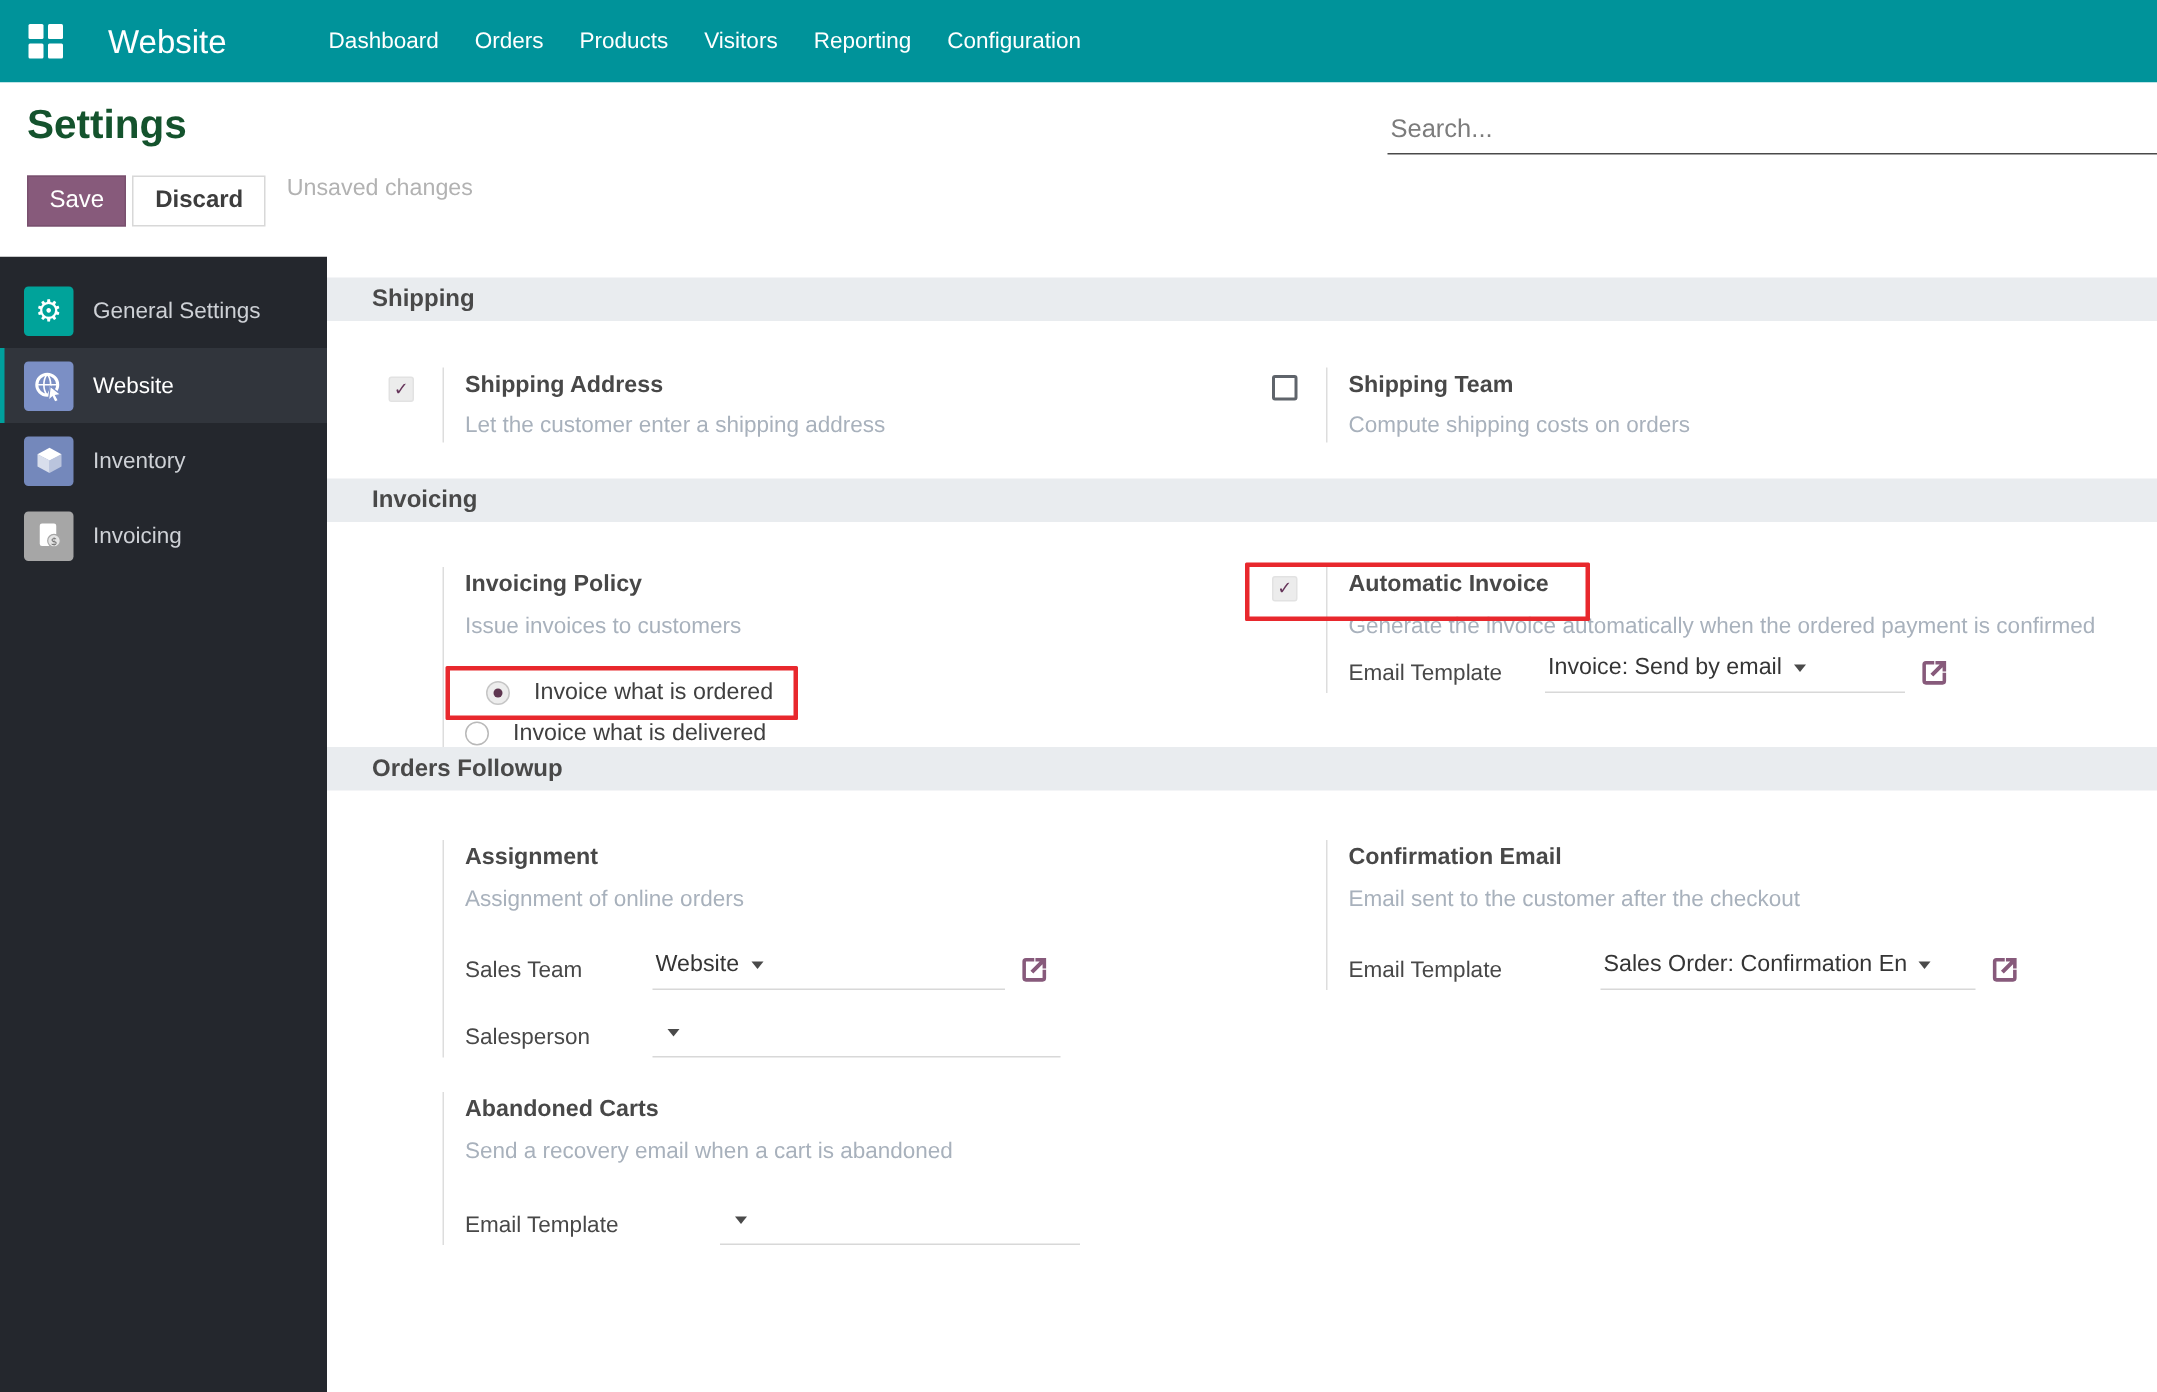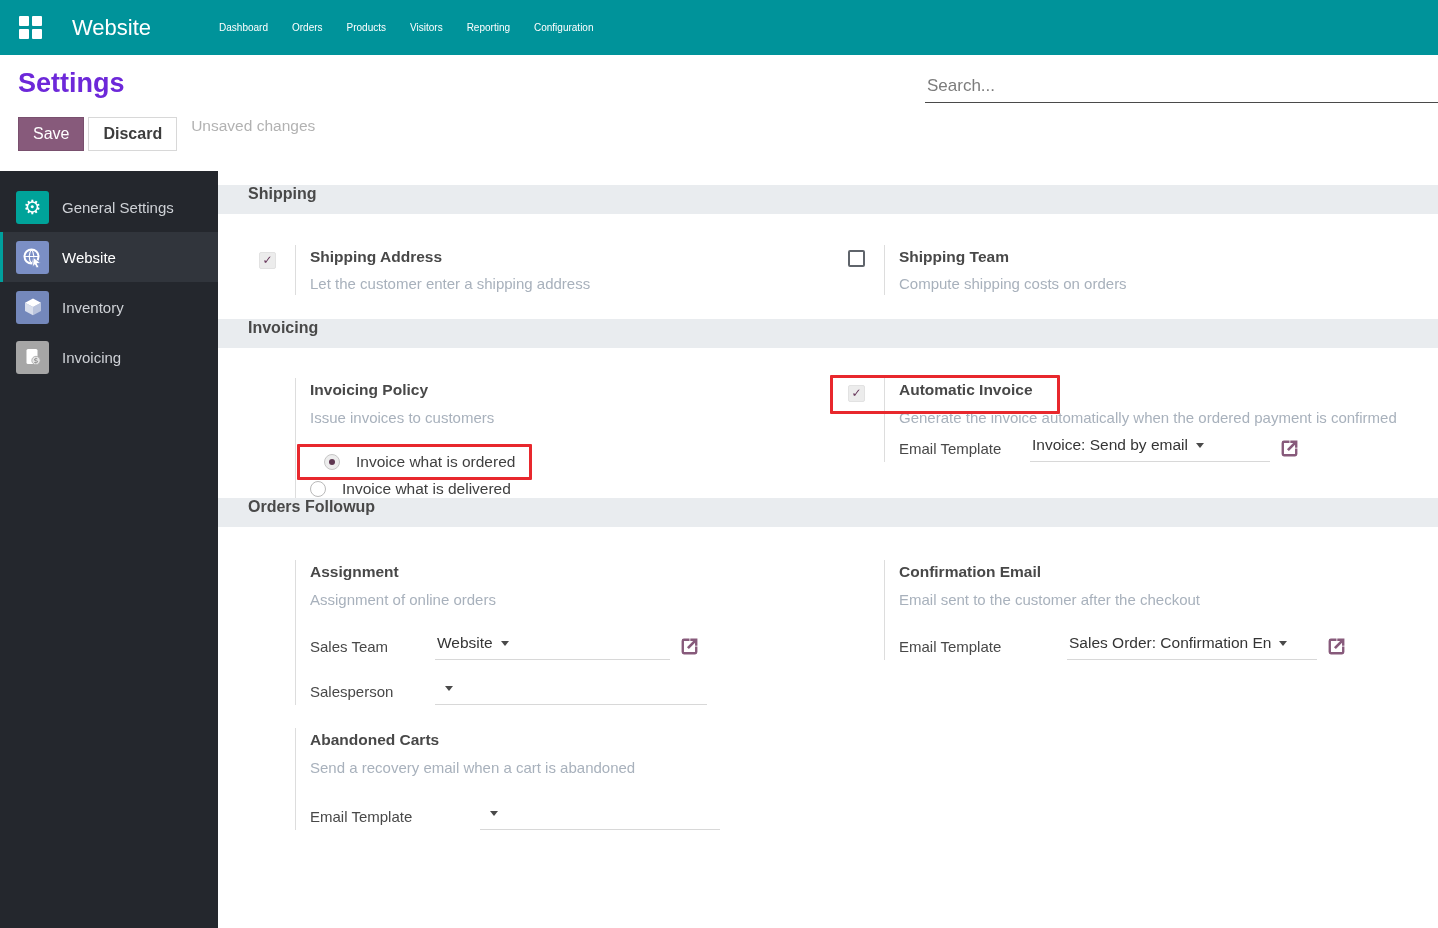--- a/index.html
+++ b/index.html
@@ -5,25 +5,25 @@
   *{box-sizing:border-box;margin:0;padding:0}
   html,body{width:1438px;height:928px;overflow:hidden;background:#fff;
     font-family:"Liberation Sans",sans-serif;color:#4a4a4a}
 
   
   .navbar{height:55px;background:#00939a;display:flex;align-items:center;padding-left:19px}
   .apps-icon{width:23px;height:23px;display:grid;grid-template-columns:10px 10px;grid-template-rows:10px 10px;gap:3px;cursor:pointer}
   .apps-icon span{background:#fff;border-radius:1px}
   .brand{font-size:22px;color:#fff;margin-left:30px;cursor:pointer}
   .nav-menu{display:flex;margin-left:56px}
-  .nav-item{padding:0 12px;font-size:10px;line-height:55px;color:#fff;cursor:pointer;white-space:nowrap}
+  .nav-item{padding:0 12px;font-size:15px;line-height:55px;color:#fff;cursor:pointer;white-space:nowrap}
 
   
   .control-panel{position:relative;height:116px;background:#fff}
-  .cp-title{position:absolute;left:18px;top:13px;font-size:27px;font-weight:bold;color:#6d28d9}
+  .cp-title{position:absolute;left:18px;top:13px;font-size:27px;font-weight:bold;color:#14532d}
   .search-box{position:absolute;left:925px;right:0;top:14px;height:34px;border-bottom:1px solid #4a4a4a}
   .search-box input{width:100%;height:100%;border:none;outline:none;font-size:17px;color:#555;padding:4px 2px;background:transparent;font-family:"Liberation Sans",sans-serif}
   .search-box input::placeholder{color:#7c7c7c}
   .cp-buttons{position:absolute;left:18px;top:62px;display:flex;align-items:flex-start}
   .btn{height:34px;padding:0 14px;font-size:16px;display:flex;align-items:center;cursor:pointer;border:1px solid transparent;font-family:"Liberation Sans",sans-serif}
   .btn-save{background:#875a7b;border-color:#79506e;color:#fff}
   .btn-discard{background:#fff;border-color:#d8d8d8;color:#3d3d3d;margin-left:4px;font-weight:bold}
   .cp-status{margin-left:14px;color:#b2b2b2;font-size:15.5px}
 
   
@@ -31,21 +31,21 @@
   .sidebar{flex:0 0 218px;background:#24272d;padding-top:11px}
   .side-item{height:50px;display:flex;align-items:center;padding-left:13px;border-left:3px solid transparent;
     color:#ced1d6;font-size:15px;cursor:pointer}
   .side-item.active{background:#31353c;border-left-color:#00a09d;color:#fff}
   .side-icon{width:33px;height:33px;border-radius:3px;margin-right:13px;flex:0 0 33px;display:flex;align-items:center;justify-content:center}
   .ic-teal{background:#00a39a}.ic-blue{background:#7b8fc5}.ic-blue2{background:#7488bb}.ic-gray{background:#a6a6a6}
   .gear-glyph{font-family:"DejaVu Sans",sans-serif;font-size:20px;color:#fff;line-height:1}
 
   .main{flex:1;position:relative;overflow:hidden;background:#fff}
 
-  .section-header{height:29px;background:#e9ecef;display:flex;padding-left:30px;
+  .section-header{height:29px;background:#e9ecef;display:flex;align-items:center;padding-left:30px;
     font-size:16px;font-weight:bold;color:#494949}
   .sh-shipping{margin-top:14px}
   .sh-invoicing{margin-top:24px}
   .sh-orders{}
 
   .srow{display:flex;align-items:flex-start}
   .row-shipping{margin-top:31px}
   .row-invoicing{margin-top:30px}
   .row-orders{margin-top:33px}
   .row-abandoned{margin-top:23px}

